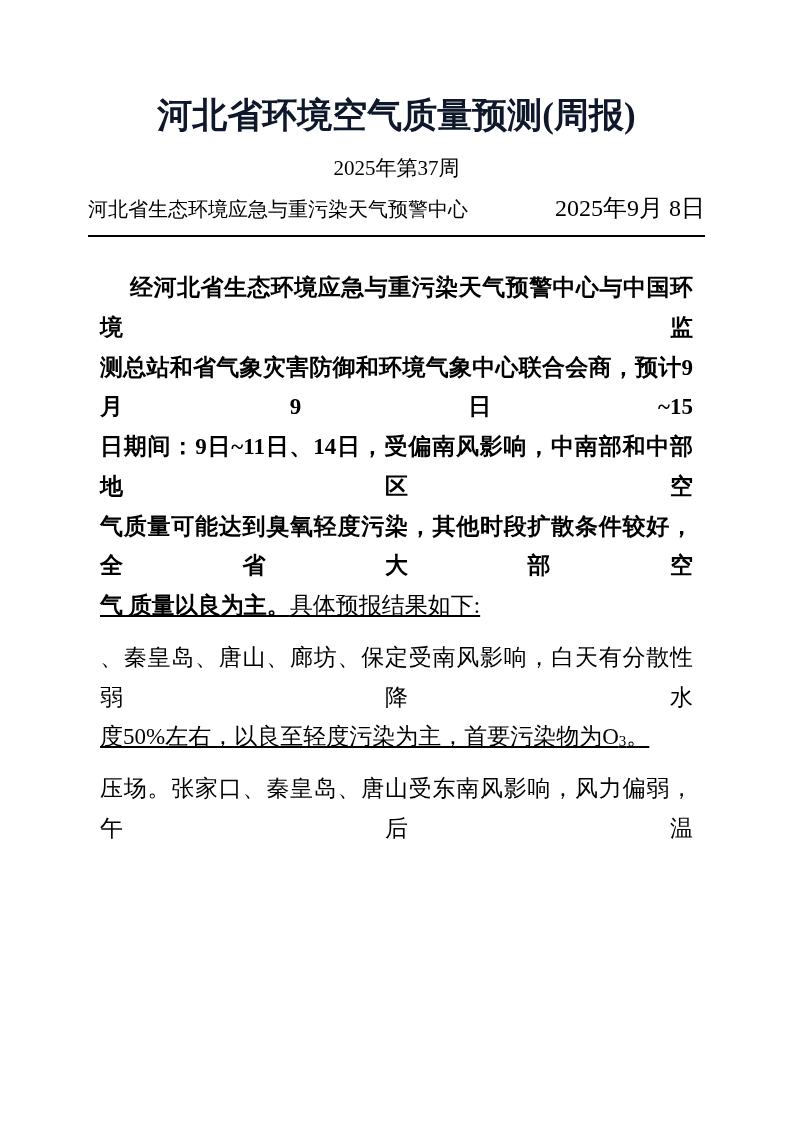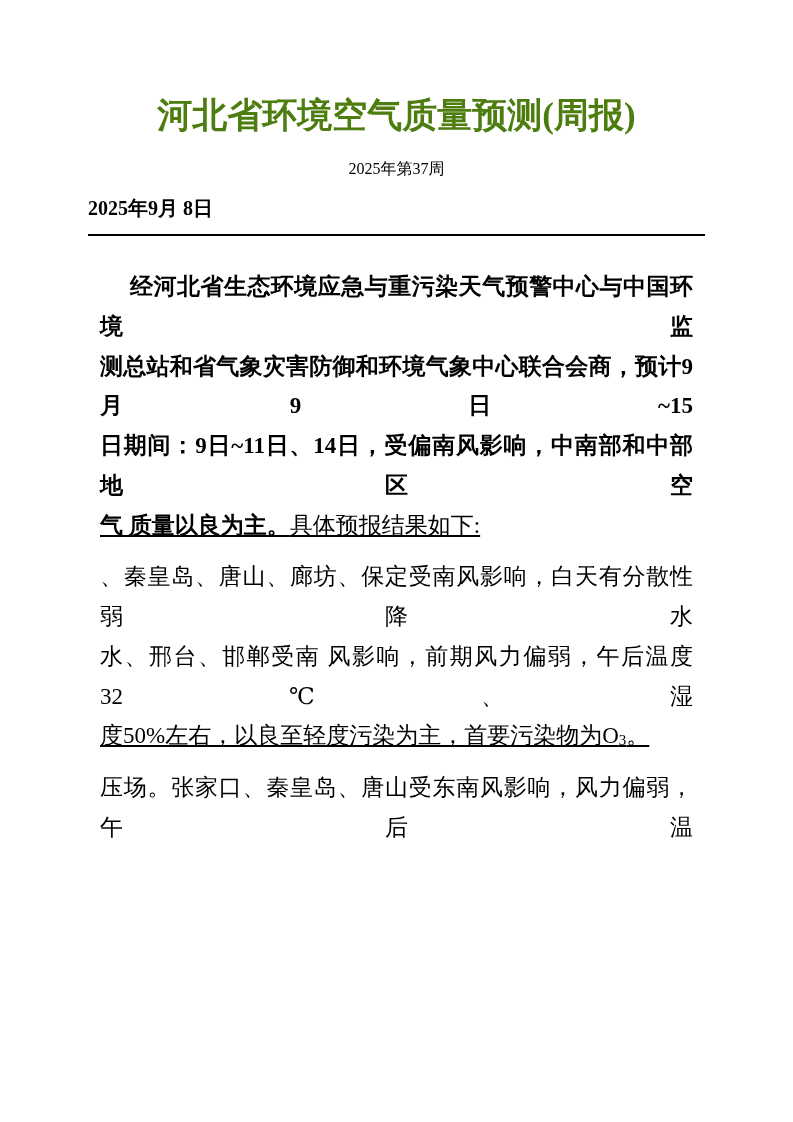--- a/index.html
+++ b/index.html
@@ -17,32 +17,32 @@
   .report-title {
     margin-top: 94px;
     font-size: 35px;
     line-height: 44px;
     font-weight: bold;
     text-align: center;
     white-space: nowrap;
   }
   .week-label {
     margin-top: 17px;
-    font-size: 16px;
+    font-size: 21px;
     line-height: 27px;
     text-align: center;
   }
   .meta-row {
     margin-top: 13px;
     display: flex;
     justify-content: space-between;
     align-items: baseline;
   }
   .issuer { font-size: 20px; line-height: 27px; }
-  .issue-date { font-size: 20px; line-height: 27px; font-weight: bold; }
+  .issue-date { font-size: 24px; line-height: 27px; }
   .header-rule {
     margin-top: 12px;
     border: 0;
     border-top: 2px solid #000000;
     height: 0;
   }
   .doc-body {
     margin-top: 31px;
     font-size: 23px;
     line-height: 39.75px;
@@ -60,40 +60,41 @@
     line-height: 0;
     vertical-align: -2px;
   }
 </style>
 </head>
 <body>
 
 <div class="page" style="background: rgb(255, 255, 255);">
   <div class="content">
 
-    <div class="report-title" style="color: #4d7c0f;">河北省环境空气质量预测(周报)</div>
+    <div class="report-title" style="color: #0f172a;">河北省环境空气质量预测(周报)</div>
 
     <div class="week-label">2025年第37周</div>
 
     <div class="meta-row">
+      <span class="issuer">河北省生态环境应急与重污染天气预警中心</span>
       <span class="issue-date">2025年9月 8日</span>
     </div>
 
     <hr class="header-rule" style="border-top-color: rgb(0, 0, 0);">
 
     <div class="doc-body">
         <div class="para">
           <div class="line first"><span class="b">经河北省生态环境应急与重污染天气预警中心与中国环境监</span></div>
           <div class="line"><span class="b">测总站和省气象灾害防御和环境气象中心联合会商，预计9月9日~15</span></div>
           <div class="line"><span class="b">日期间：9日~11日、14日，受偏南风影响，中南部和中部地区空</span></div>
+          <div class="line"><span class="b">气质量可能达到臭氧轻度污染，其他时段扩散条件较好，全省大部空</span></div>
           <div class="line flush"><span class="b">气 质量以良为主。</span><span>具体预报结果如下:</span></div>
         </div>
         <div class="para">
           <div class="line"><span>、秦皇岛、唐山、廊坊、保定受南风影响，白天有分散性弱降水</span></div>
-          <div class="line"><span>水、邢台、邯郸受南 风影响，前期风力偏弱，午后温度32℃、湿</span></div>
           <div class="line flush"><span>度50%左右，以良至轻度污染为主，首要污染物为O</span><sub class="o3sub">3</sub><span>。</span></div>
         </div>
         <div class="para">
           <div class="line"><span>压场。张家口、秦皇岛、唐山受东南风影响，风力偏弱，午后温</span></div>
         </div>
       </div>
 
   </div>
 </div>
 

